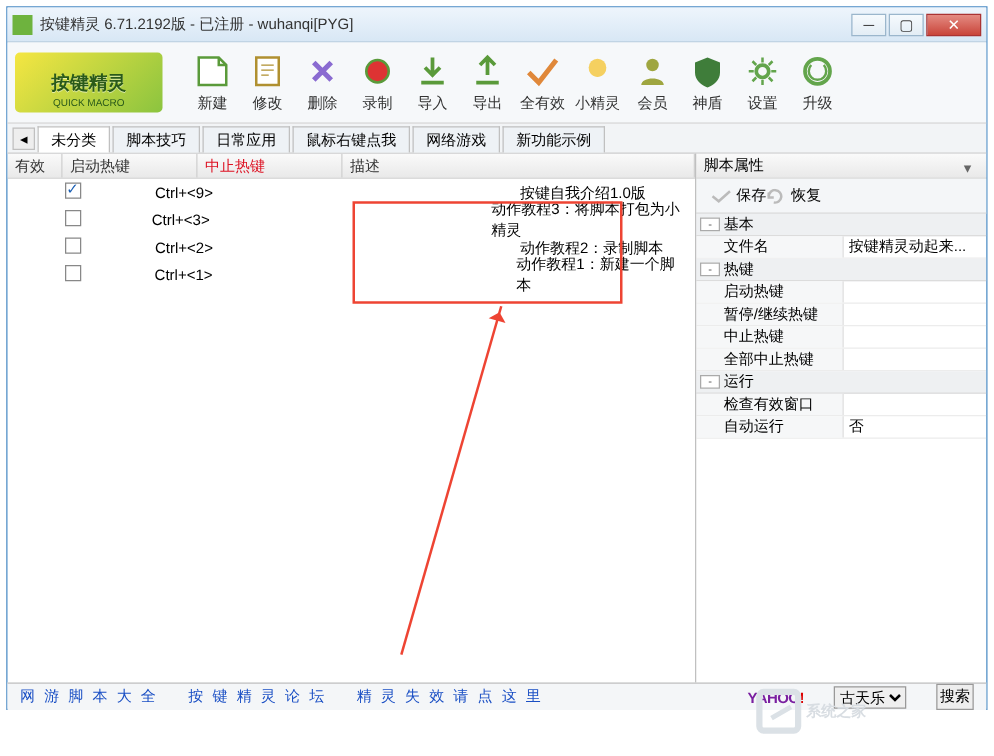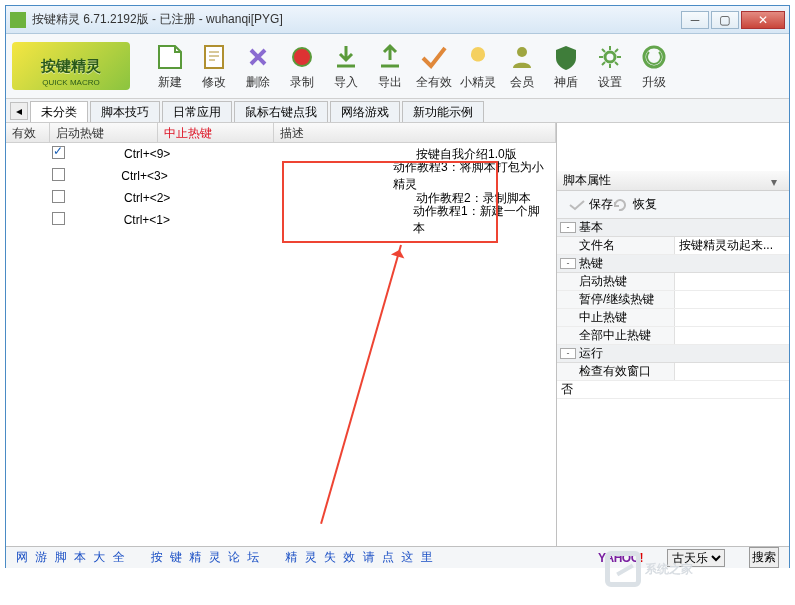--- a/index.html
+++ b/index.html
@@ -38,21 +38,21 @@
 .ch-desc { flex: 1; color: #333; }
 .list-row { display: flex; align-items: center; height: 22px; padding-left: 6px; }
 .list-row .cell { padding: 0 6px; margin-left: 34px; }
 .cb { width: 13px; height: 13px; border: 1px solid #888; background: #fff; display: inline-block; position: relative; }
 .cb.checked::after { content: "✓"; position: absolute; top: -3px; left: 0; color: #1a5fb4; font-size: 12px; }
 
 .annot-box { position: absolute; top: 38px; left: 276px; width: 216px; height: 82px; border: 2px solid #e43; pointer-events: none; }
 .arrow { position: absolute; top: 122px; left: 394px; width: 2px; height: 290px; background: #e43; transform: rotate(16deg); transform-origin: top; }
 .arrow::before { content: ""; position: absolute; top: -2px; left: -6px; border: 7px solid transparent; border-bottom-color: #e43; }
 
-.props { width: 232px; display: flex; flex-direction: column; margin-top: 48px; }
+.props { width: 232px; display: flex; flex-direction: column; }
 .props-head { height: 20px; background: linear-gradient(#fafafa,#e9e9e9); border-bottom: 1px solid #d0d0d0; display: flex; align-items: center; padding: 0 6px; justify-content: space-between; }
 .props-head .pin { width: 12px; height: 12px; color: #666; }
 .props-actions { height: 28px; display: flex; align-items: center; padding: 0 12px; border-bottom: 1px solid #d8d8d8; background: #f4f6f8; color: #000000; }
 .props-actions .act { display: flex; align-items: center; gap: 4px; }
 .props-actions .aicon { width: 16px; height: 12px; }
 
 .props-grid { flex: 1; overflow: auto; }
 .pg-section { display: flex; height: 18px; align-items: center; background: #eef0f2; border-bottom: 1px solid #dcdcdc; }
 .pg-section .exp { width: 16px; text-align: center; color: #555; border: 1px solid #aaa; font-size: 9px; line-height: 9px; background: #fff; margin: 0 3px; }
 .pg-row { display: flex; height: 18px; border-bottom: 1px solid #ececec; }
@@ -298,20 +298,21 @@
             <div class="pg-value"><f12></f12></div>
           </div>
           <div class="pg-section">
             <span class="exp">-</span>
             <span>运行</span>
           </div>
           <div class="pg-row">
             <div class="pg-label">检查有效窗口</div>
           </div>
           <div class="pg-row">
+            <div class="pg-label">自动运行</div>
             <div class="pg-value">否</div>
           </div>
         </div>
     </div>
   </div>
 
   <div class="statusbar">
     <a>网 游 脚 本 大 全</a>
     <a>按 键 精 灵 论 坛</a>
     <a>精 灵 失 效 请 点 这 里</a>

